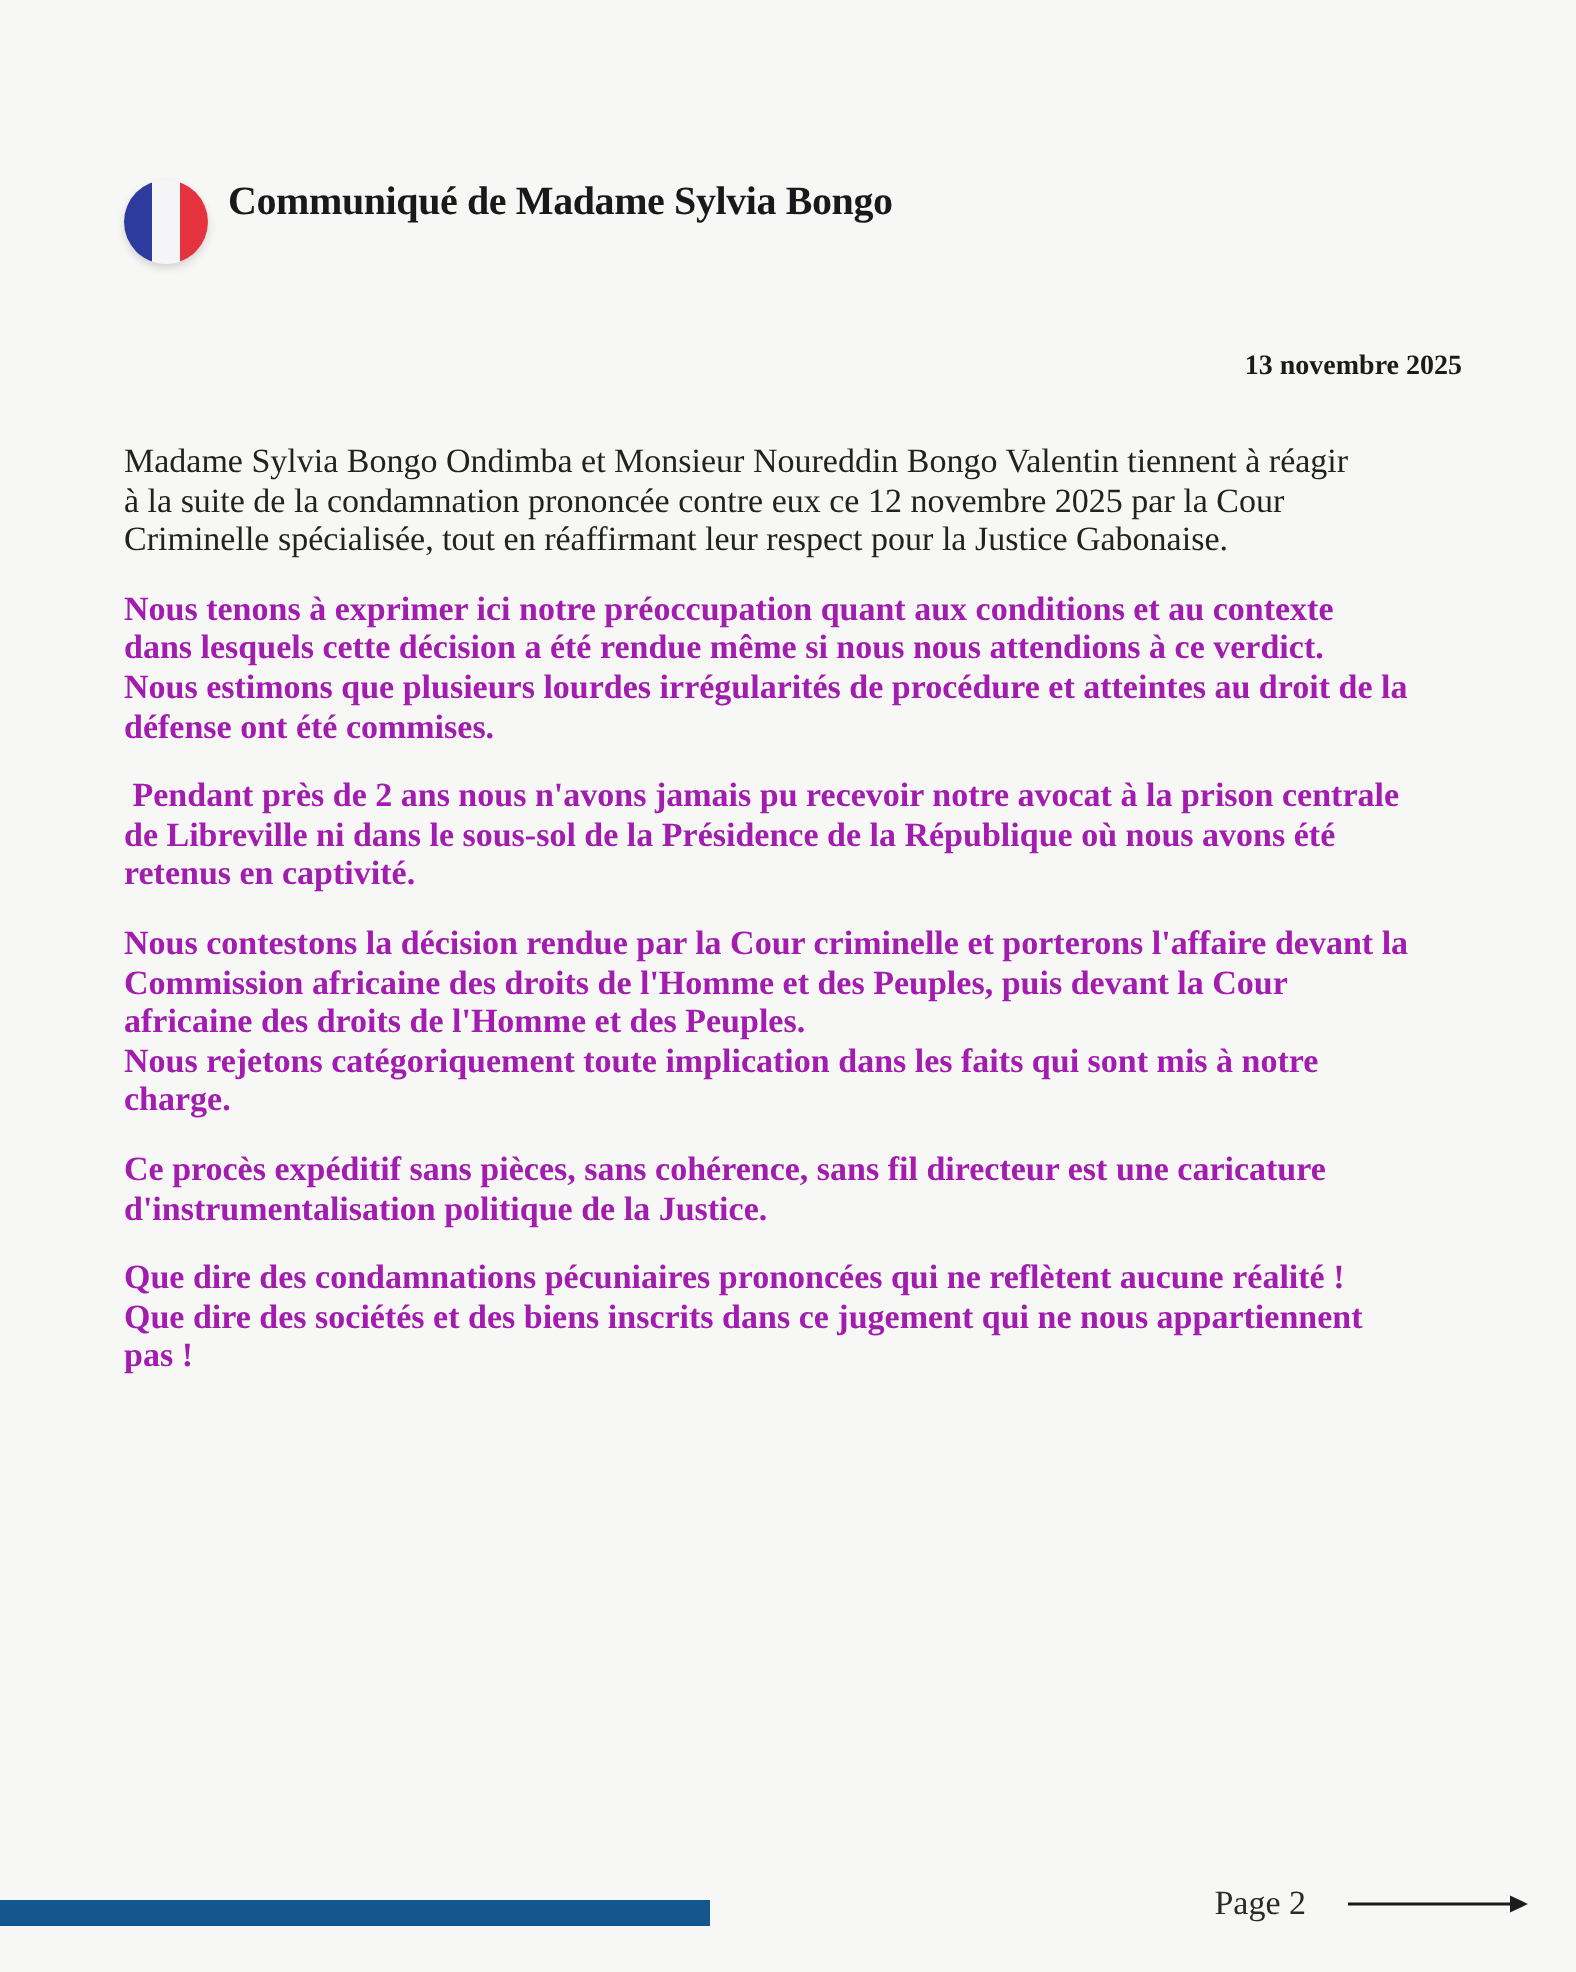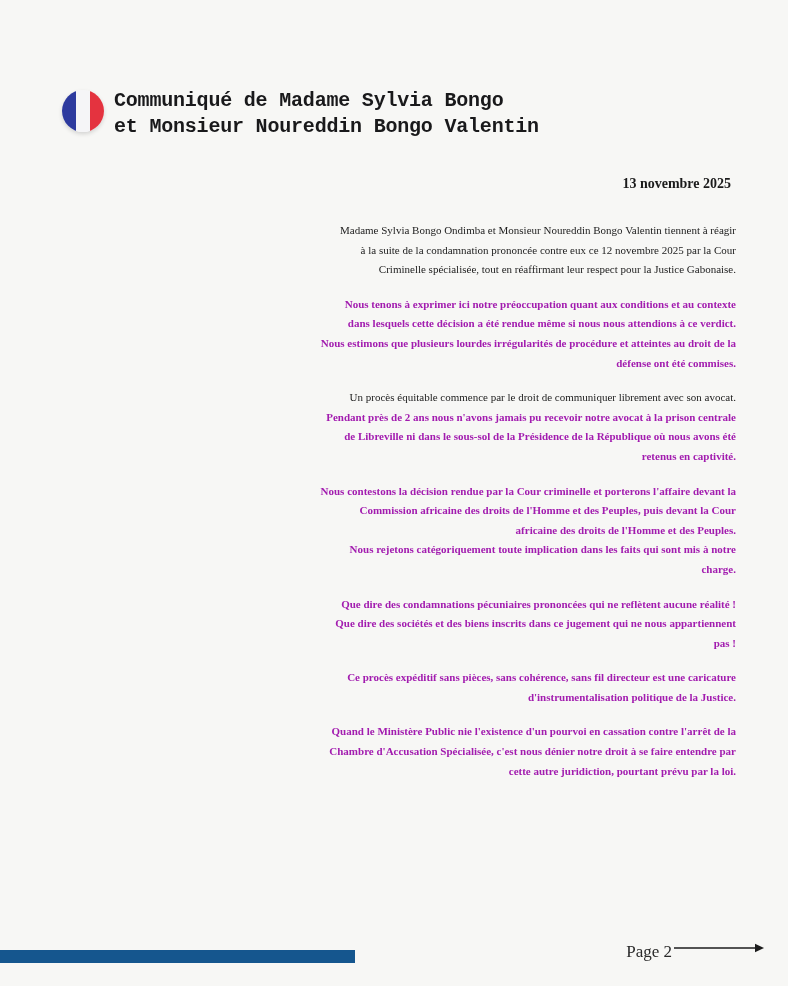--- a/index.html
+++ b/index.html
@@ -17,95 +17,90 @@
   }
   
   .flag{
     position:absolute;left:62px;top:90px;
     width:42px;height:42px;border-radius:50%;
     background:linear-gradient(90deg,#2d3a9e 0 33.4%,#f5f5f7 33.4% 66.7%,#e4333f 66.7% 100%);
     box-shadow:0 2px 4px rgba(0,0,0,0.15);
   }
   .title{
     position:absolute;left:114px;top:88px;
-    font-family:Liberation Mono, monospace;
+    font-family:Liberation Serif, serif;
     font-weight:700;
     font-size:20px;line-height:26px;
     color:#19191b;
     letter-spacing:-0.2px;
     margin:0;
   }
   .date{
     position:absolute;right:57px;top:176px;
     font-weight:700;font-size:14px;color:#1b1b1b;
   }
   
   .body-copy{
     position:absolute;left:62px;top:221px;right:52px;
-    font-size:11px;line-height:19.6px;
+    font-size:17px;line-height:19.6px;
     color:#222;
-    text-align:right;
   }
   .para{
     margin:0 0 15px 0;
     white-space:pre-wrap;
   }
   .para .b{font-weight:700;color:#a21caf;}
   .para .r{font-weight:400;}
   
   .bottom-bar{
     position:absolute;left:0;top:950px;
     width:355px;height:13px;
     background:#15568e;
   }
   .pagenav{
     position:absolute;right:23px;top:942px;
-    display:flex;gap:1px;
+    display:flex;align-items:center;gap:20px;
   }
   .pagenav .label{
     font-size:17px;color:#2a2a2a;
   }
   .arrow-svg{display:block;}
 </style>
 </head>
 <body>
 
 <div class="page">
 
   <div class="flag"></div>
 
-  <h1 class="title"><span>Communiqué de Madame Sylvia Bongo</span><br><span>et Monsieur Noureddin Bongo Valentin</span></h1>
+  <h1 class="title"><span>Communiqué de Madame Sylvia Bongo</span><br></h1>
 
   <div class="date">13 novembre 2025</div>
 
   <main class="body-copy">
       <div class="para"><span class="r">Madame Sylvia Bongo Ondimba et Monsieur Noureddin Bongo Valentin tiennent à réagir
 à la suite de la condamnation prononcée contre eux ce 12 novembre 2025 par la Cour
 Criminelle spécialisée, tout en réaffirmant leur respect pour la Justice Gabonaise.</span></div>
       <div class="para"><span class="b">Nous tenons à exprimer ici notre préoccupation quant aux conditions et au contexte
 dans lesquels cette décision a été rendue même si nous nous attendions à ce verdict.
 Nous estimons que plusieurs lourdes irrégularités de procédure et atteintes au droit de la
 défense ont été commises.</span></div>
-      <div class="para"><span class="r">Un procès équitable commence par le droit de communiquer librement avec son avocat.
-</span><span class="b"> Pendant près de 2 ans nous n'avons jamais pu recevoir notre avocat à la prison centrale
+      <div class="para"><span class="b"> Pendant près de 2 ans nous n'avons jamais pu recevoir notre avocat à la prison centrale
 de Libreville ni dans le sous-sol de la Présidence de la République où nous avons été
 retenus en captivité.</span></div>
       <div class="para"><span class="b">Nous contestons la décision rendue par la Cour criminelle et porterons l'affaire devant la
 Commission africaine des droits de l'Homme et des Peuples, puis devant la Cour
 africaine des droits de l'Homme et des Peuples.
 Nous rejetons catégoriquement toute implication dans les faits qui sont mis à notre
 charge.</span></div>
+      <div class="para"><span class="b">Ce procès expéditif sans pièces, sans cohérence, sans fil directeur est une caricature
+d'instrumentalisation politique de la Justice.</span></div>
       <div class="para"><span class="b">Que dire des condamnations pécuniaires prononcées qui ne reflètent aucune réalité !
 Que dire des sociétés et des biens inscrits dans ce jugement qui ne nous appartiennent
 pas !</span></div>
-      <div class="para"><span class="b">Ce procès expéditif sans pièces, sans cohérence, sans fil directeur est une caricature
-d'instrumentalisation politique de la Justice.</span></div>
-      <div class="para"><span class="b">Quand le Ministère Public nie l'existence d'un pourvoi en cassation contre l'arrêt de la
-Chambre d'Accusation Spécialisée, c'est nous dénier notre droit à se faire entendre par
-cette autre juridiction, pourtant prévu par la loi.</span></div>
     </main>
 
   <div class="bottom-bar"></div>
 
   <div class="pagenav">
     <span class="label">Page 2</span>
     <svg class="arrow-svg" width="92" height="12" viewBox="0 0 92 12">
       <line x1="1" y1="6" x2="82" y2="6" stroke="#1c1c1c" stroke-width="1.6"></line>
       <polygon points="82,1.8 91,6 82,10.2" fill="#1c1c1c"></polygon>
     </svg>

